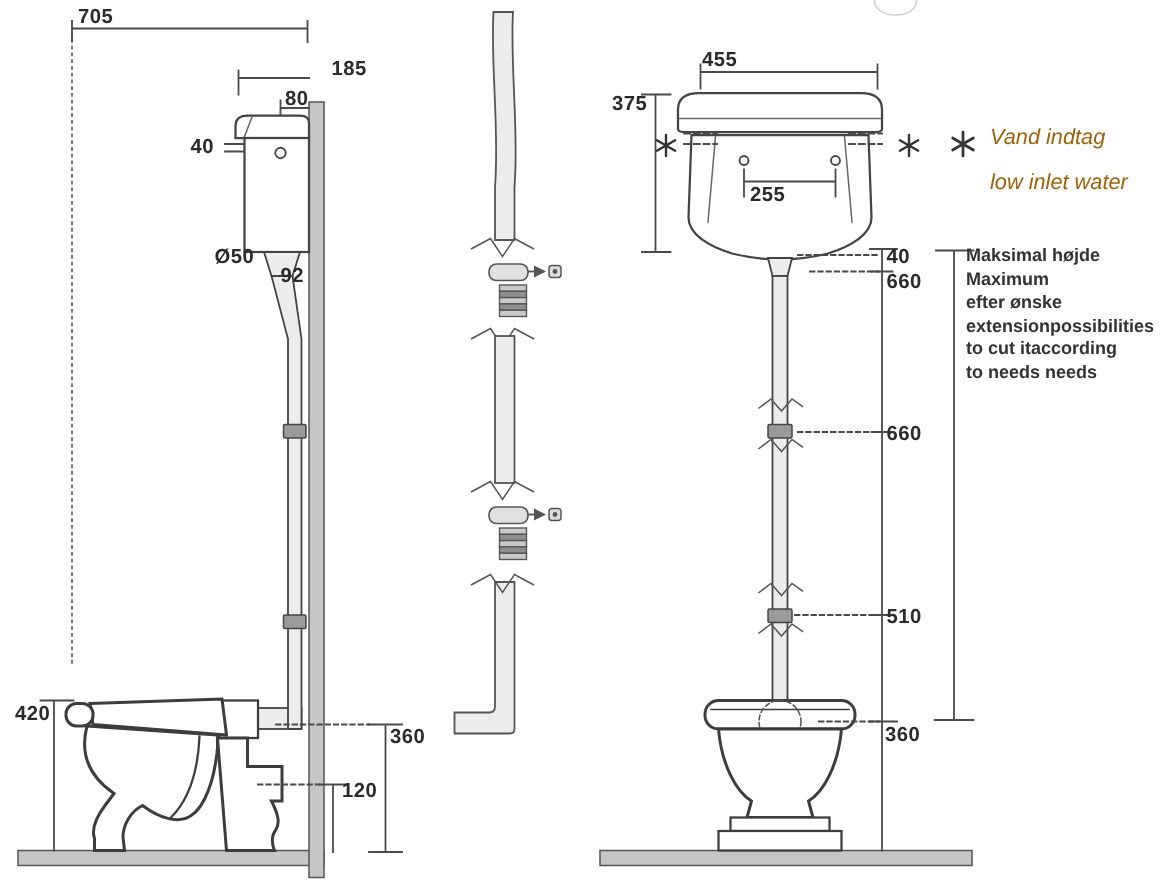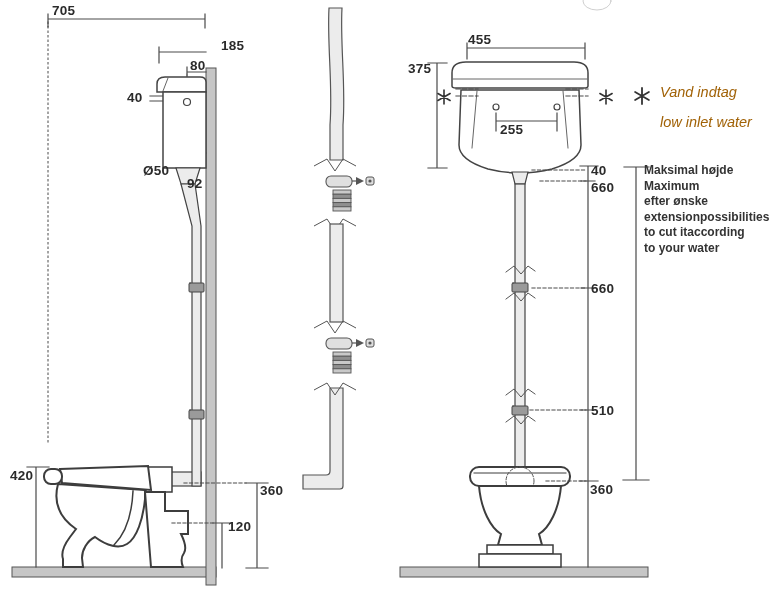--- a/index.html
+++ b/index.html
@@ -202,16 +202,16 @@
 
 <div class="legend-text" style="left:660px;top:85px;">Vand indtag</div>
 <div class="legend-text" style="left:660px;top:103px;margin-top:12px;">low inlet water</div>
 
 <div class="note">
   <div>Maksimal højde</div>
   <div>Maximum</div>
   <div>efter ønske</div>
   <div>extensionpossibilities</div>
   <div>to cut itaccording</div>
-  <div>to your water</div>
+  <div>to needs needs</div>
 </div>
 
 </div>
 
 </body></html>

